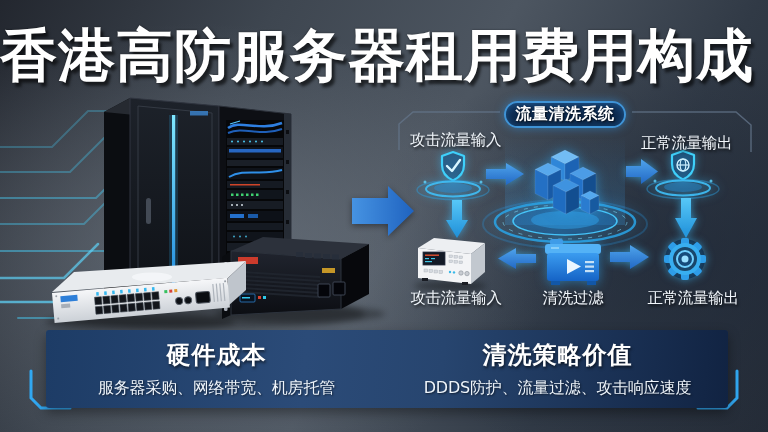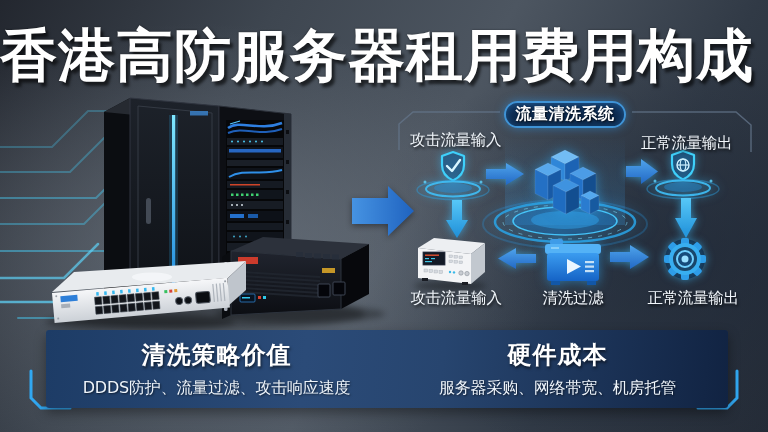--- a/index.html
+++ b/index.html
@@ -433,22 +433,22 @@
   <div class="badge">流量清洗系统</div>
 
   <div class="lbl lbl-tl">攻击流量输入</div>
   <div class="lbl lbl-tr">正常流量输出</div>
   <div class="lbl lbl-bl center">攻击流量输入</div>
   <div class="lbl lbl-bc center">清洗过滤</div>
   <div class="lbl lbl-br center">正常流量输出</div>
 
   <div class="bottom-bar">
     <div class="bar-section">
+      <div class="bar-title">硬件成本</div>
+      <div class="bar-sub">服务器采购、网络带宽、机房托管</div>
+    </div>
+    <div class="bar-section">
       <div class="bar-title">清洗策略价值</div>
       <div class="bar-sub">DDDS防护、流量过滤、攻击响应速度</div>
     </div>
-    <div class="bar-section">
-      <div class="bar-title">硬件成本</div>
-      <div class="bar-sub">服务器采购、网络带宽、机房托管</div>
-    </div>
   </div>
 
 </div>
 
 </body></html>

